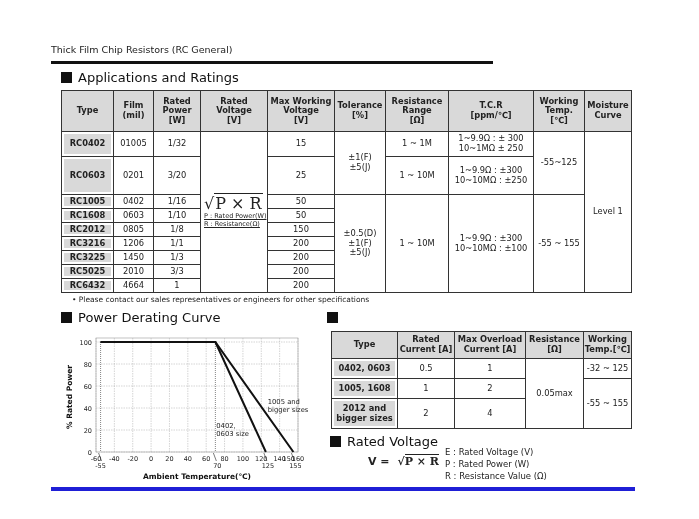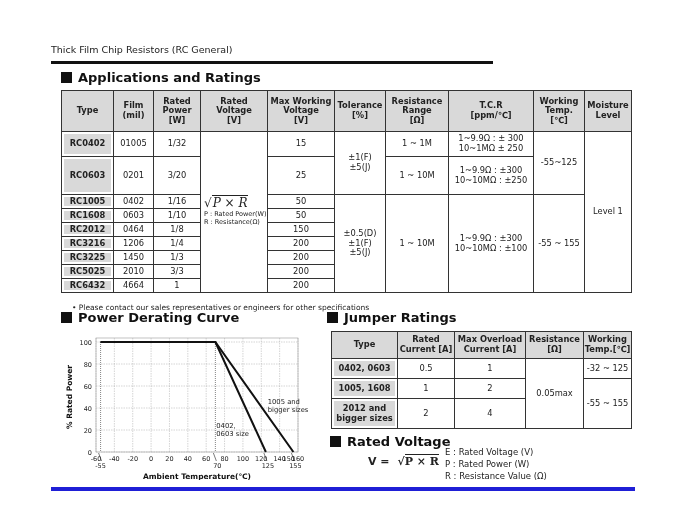--- a/index.html
+++ b/index.html
@@ -1,31 +1,31 @@
 <!DOCTYPE html>
 <html><head>
 <meta charset="utf-8">
 <style>
   html,body{margin:0;padding:0;background:#fff;}
   body{width:699px;height:519px;position:relative;overflow:hidden;font-family:"DejaVu Sans",sans-serif;color:#222;}
   .abs{position:absolute;}
   .doc-title{left:51px;top:44px;font-size:9.5px;color:#222;}
   .top-rule{left:51px;top:61px;width:442px;height:3px;background:#111;}
-  .sec-title{font-family:"DejaVu Sans",sans-serif;font-weight:bold;font-size:13px;color:#111;white-space:nowrap;}
+  .sec-title{font-family:"DejaVu Sans",sans-serif;font-weight:normal;font-size:13px;color:#111;white-space:nowrap;}
   .sec-title .sq{display:inline-block;width:11px;height:11px;background:#111;margin-right:6px;vertical-align:-1px;}
   table{border-collapse:collapse;font-size:8.3px;text-align:center;table-layout:fixed;}
   td,th{border:1px solid #333;padding:0;line-height:1.15;}
   th{background:#d9d9d9;font-weight:bold;color:#222;}
   td.type{background:#d9d9d9;font-weight:bold;border:1px solid #333;box-shadow:inset 0 0 0 2px #fff;}
   .main-table{left:61px;top:90px;width:570px;border:1.5px solid #222;}
   .formula-cell{text-align:left;vertical-align:middle;padding-left:3px;}
-  .sqrt{font-family:"DejaVu Serif",serif;font-style:italic;font-size:12px;}
+  .sqrt{font-family:"DejaVu Serif",serif;font-size:16px;}
   .sqrt .bar{border-top:1px solid #222;padding:0 1px;}
-  .small{font-size:6.5px;line-height:1.2;color:#222;}
-  .note{left:72px;top:295px;font-size:7.5px;color:#222;margin-top:8px;}
+  .small{font-size:6.5px;line-height:1.2;color:#222;text-decoration:underline;}
+  .note{left:72px;top:295px;font-size:7.5px;color:#222;}
   .jumper-table{left:331px;top:331px;width:300px;border:1.5px solid #222;}
   .rv-formula{left:368px;top:455px;font-weight:bold;font-size:11px;font-family:"DejaVu Serif",serif;text-align:right;}
   .rv-legend{left:445px;top:446px;font-size:8.5px;line-height:12px;color:#222;}
   .blue-rule{left:51px;top:487px;width:584px;height:4px;background:#1f1fd6;}
   svg text{font-family:"DejaVu Sans",sans-serif;}
 </style>
 </head>
 <body>
 
 <div class="abs doc-title">Thick Film Chip Resistors (RC General)</div>
@@ -63,21 +63,21 @@
 [%]</span></th>
     <th><span style="white-space:pre-line">Resistance
 Range
 [Ω]</span></th>
     <th><span style="white-space:pre-line">T.C.R
 [ppm/℃]</span></th>
     <th><span style="white-space:pre-line">Working
 Temp.
 [℃]</span></th>
     <th><span style="white-space:pre-line">Moisture
-Level</span></th>
+Curve</span></th>
   </tr>
   <tr style="height:25px">
     <td class="type">RC0402</td>
     <td>01005</td>
     <td>1/32</td>
     <td rowspan="9" class="formula-cell">
       <div class="sqrt">√<span class="bar">P × R</span></div>
       <div class="small">P : Rated Power(W)</div>
       <div class="small">R : Resistance(Ω)</div>
     </td>
@@ -113,28 +113,28 @@
     <td rowspan="7">-55 ~ 155</td>
   </tr>
   <tr style="height:14px">
     <td class="type">RC1608</td>
     <td>0603</td>
     <td>1/10</td>
     <td>50</td>
   </tr>
   <tr style="height:14px">
     <td class="type">RC2012</td>
-    <td>0464</td>
+    <td>0805</td>
     <td>1/8</td>
     <td>150</td>
   </tr>
   <tr style="height:14px">
     <td class="type">RC3216</td>
     <td>1206</td>
-    <td>1/4</td>
+    <td>1/1</td>
     <td>200</td>
   </tr>
   <tr style="height:14px">
     <td class="type">RC3225</td>
     <td>1450</td>
     <td>1/3</td>
     <td>200</td>
   </tr>
   <tr style="height:14px">
     <td class="type">RC5025</td>
@@ -213,21 +213,21 @@
       <text x="162.36363636363637" y="140" font-size="6.5" text-anchor="middle" fill="#222">70</text>
       <text x="212.86363636363637" y="140" font-size="6.5" text-anchor="middle" fill="#222">125</text>
       <text x="240.4090909090909" y="140" font-size="6.5" text-anchor="middle" fill="#222">155</text>
       <text x="212.7" y="76" font-size="6.8" fill="#222"><tspan x="212.7" dy="0">1005 and</tspan><tspan x="212.7" dy="8">bigger sizes</tspan></text>
       <text x="161.28181818181818" y="99.8" font-size="6.8" fill="#222"><tspan x="161.28181818181818" dy="0">0402,</tspan><tspan x="161.28181818181818" dy="8">0603 size</tspan></text>
       <text x="142" y="151" font-size="7.5" font-weight="bold" text-anchor="middle" fill="#111">Ambient Temperature(℃)</text>
       <text x="0" y="0" font-size="7.5" font-weight="bold" text-anchor="middle" fill="#111" transform="translate(17,69) rotate(-90)">% Rated Power</text>
     </g>
 </svg>
 
-<div class="abs sec-title" style="left:327px;top:310px;"><span class="sq"></span><span>Jumper Ratings</span></div>
+<div class="abs sec-title" style="left:327px;top:310px;"><span class="sq"></span></div>
 
 <table class="abs jumper-table">
   <colgroup>
       <col style="width:66px">
       <col style="width:57px">
       <col style="width:71px">
       <col style="width:58px">
       <col style="width:48px">
     </colgroup>
   <tbody>

